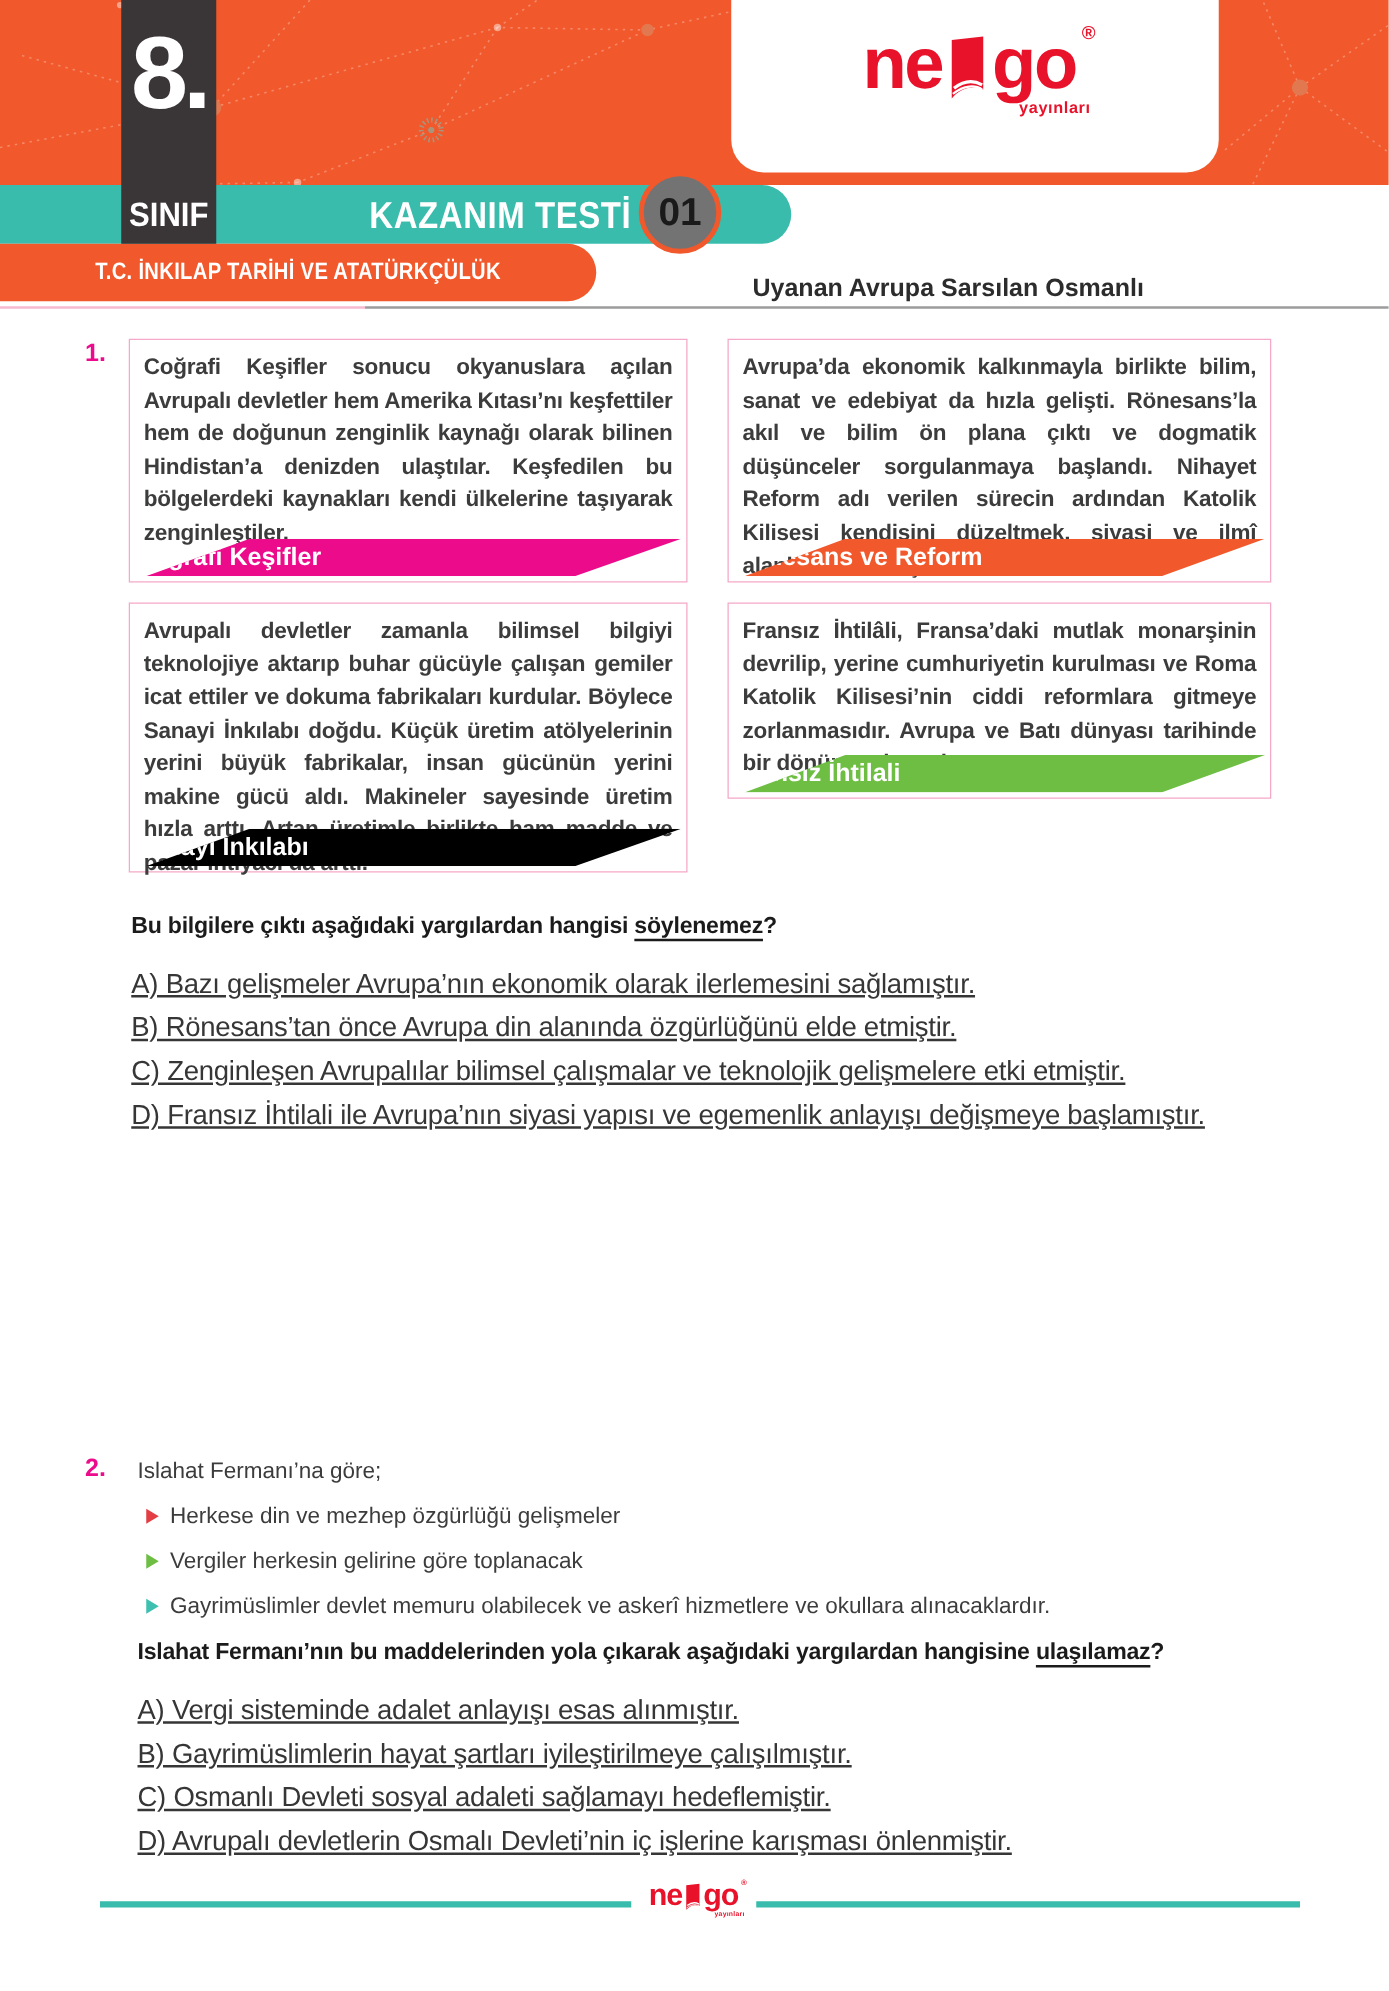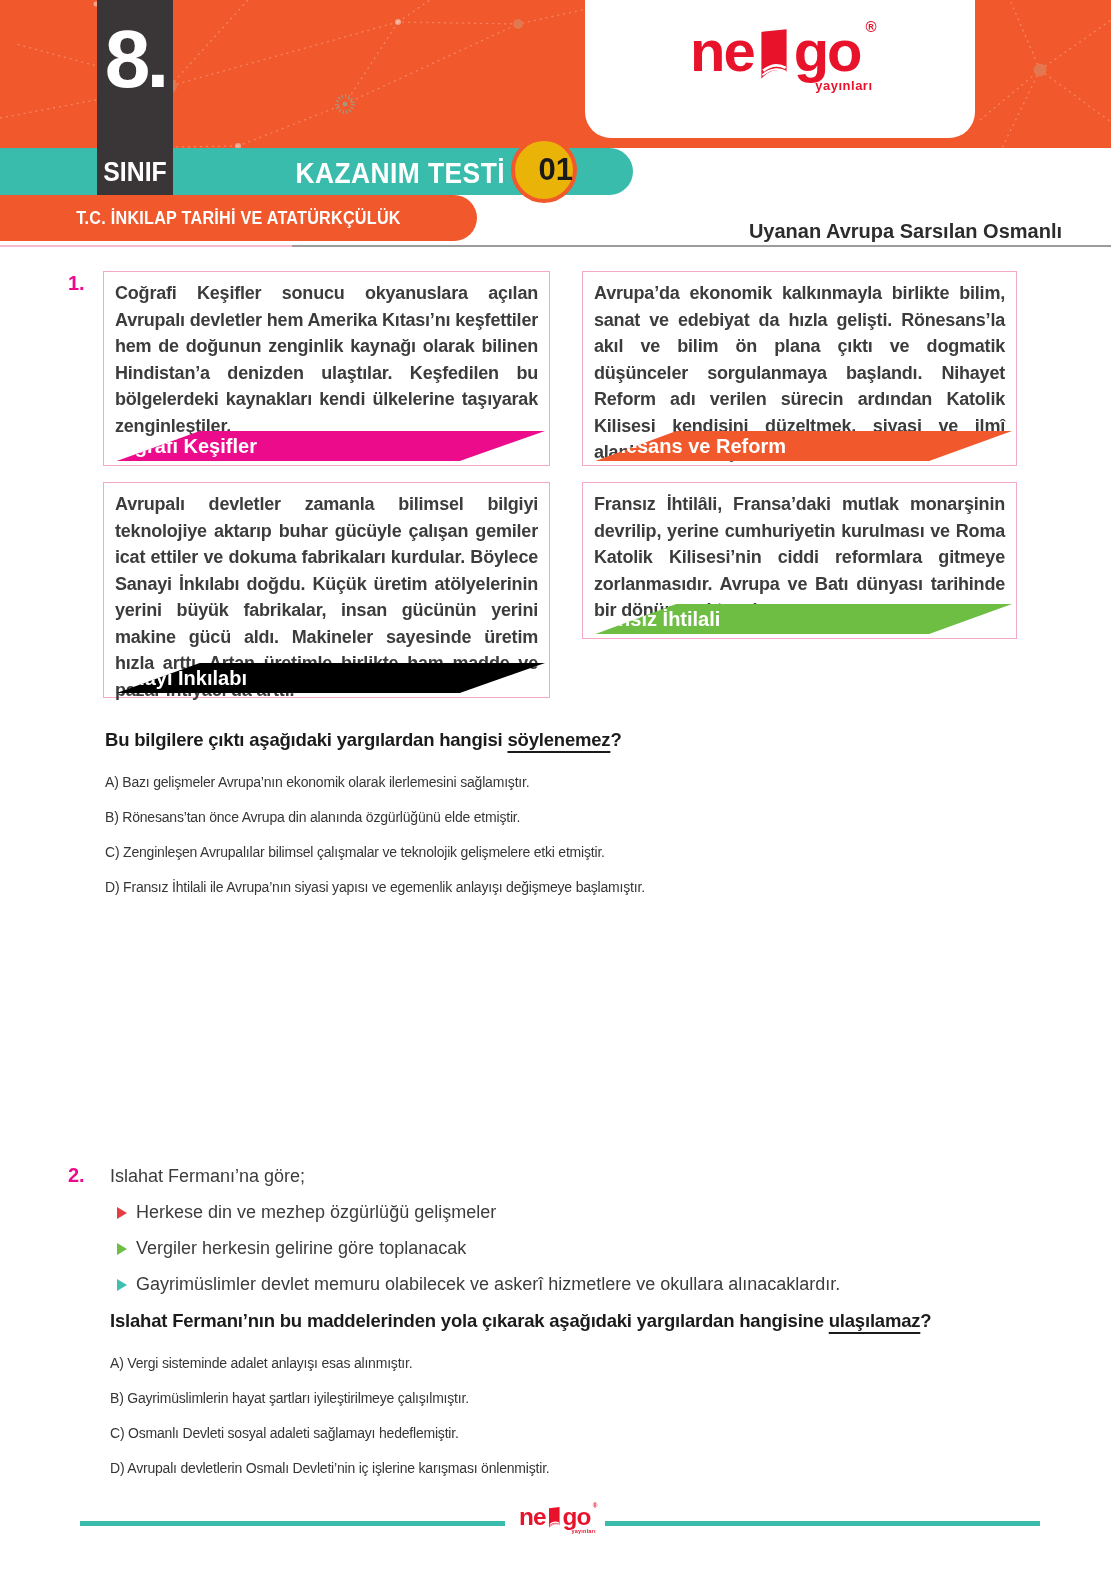--- a/index.html
+++ b/index.html
@@ -9,29 +9,29 @@
     -webkit-font-smoothing:antialiased;
   }
   .abs{position:absolute;}
 
   
   .orange-area{left:0;top:0;width:1111px;height:148px;background:#F1582B;overflow:hidden;}
   .logo-card{left:585px;top:0;width:390px;height:138px;background:#ffffff;border-radius:0 0 26px 26px;z-index:3;}
   .teal-band{left:0;top:148px;width:633px;height:47px;background:#39BCAC;border-radius:0 24px 24px 0;z-index:2;}
   .kazanim{left:0;top:148px;width:505px;height:47px;line-height:49px;text-align:right;color:#fff;
     font-size:30px;font-weight:bold;letter-spacing:.5px;z-index:4;transform:scaleX(.88);transform-origin:100% 50%;}
-  .num-circle{left:511px;top:137px;width:58px;height:58px;background:#eab308;border:4px solid #F1582B;border-radius:50%;
-    z-index:5;text-align:right;line-height:58px;font-size:31px;font-weight:bold;color:#1a1a1a;}
+  .num-circle{left:511px;top:137px;width:58px;height:58px;background:#737373;border:4px solid #F1582B;border-radius:50%;
+    z-index:5;text-align:center;line-height:58px;font-size:31px;font-weight:bold;color:#1a1a1a;}
   .grade-box{left:97px;top:0;width:76px;height:195px;background:#3A3537;z-index:6;text-align:center;color:#fff;}
   .grade-num{font-size:82px;font-weight:bold;line-height:1;margin-top:18px;letter-spacing:-4px;}
   .grade-label{position:absolute;bottom:7px;left:0;width:100%;font-size:27px;font-weight:bold;transform:scaleX(.92);}
   .tc-banner{left:0;top:195px;width:477px;height:46px;background:#F1582B;border-radius:0 23px 23px 0;z-index:2;}
   .tc-banner span{display:block;line-height:46px;text-align:center;color:#fff;font-size:19px;font-weight:bold;
     transform:scaleX(.85);letter-spacing:.3px;}
-  .subtitle{left:602px;top:220px;width:460px;text-align:right;font-size:20px;font-weight:bold;color:#2C2C2C;}
+  .subtitle{left:602px;top:220px;width:460px;text-align:left;font-size:20px;font-weight:bold;color:#2C2C2C;}
   .header-rule{left:0;top:245px;width:1111px;height:2px;
     background:linear-gradient(to right,#F7B9CF 0,#F7B9CF 292px,#9C9C9C 292px,#9C9C9C 100%);}
 
   
   .nego-logo{display:flex;align-items:flex-start;color:#E8132B;font-weight:bold;z-index:4;}
   .n-ne,.n-go{font-size:58px;line-height:1;letter-spacing:-2px;}
   .n-book{margin:4px 2px 0 2px;}
   .n-go-wrap{position:relative;display:inline-block;}
   .n-reg{position:absolute;top:-4px;right:-16px;font-size:15px;}
   .n-tag{position:absolute;right:-12px;bottom:-13px;font-size:13px;letter-spacing:.5px;}
@@ -41,21 +41,21 @@
   .infobox{border:1.5px solid #F5A8C8;background:#fff;box-sizing:border-box;}
   .boxtext{margin:0;padding:8px 11px 0 11px;font-size:18px;line-height:26.5px;color:#3C3C3C;
     text-align:justify;letter-spacing:-.2px;font-weight:bold;}
   .banner{position:absolute;left:4px;right:4px;bottom:4px;height:30px;
     clip-path:polygon(21% 0,100% 0,80.5% 100%,2% 100%);}
   .banner span{display:block;line-height:30px;text-align:left;color:#fff;font-size:20px;font-weight:bold;}
 
   .qnum{font-size:20px;font-weight:bold;color:#EC0C8B;}
   .stem{font-size:18.5px;font-weight:bold;color:#1B1B1B;letter-spacing:-.2px;}
   .stem .u{text-decoration:underline;text-underline-offset:5px;text-decoration-thickness:2px;}
-  .option{font-size:14px;color:#363636;letter-spacing:-.2px;}
+  .option{font-size:22px;color:#363636;letter-spacing:-.2px;text-decoration:underline;}
   .plain{font-size:18px;color:#3C3C3C;}
   .bullet-row{display:flex;align-items:center;}
   .tri{width:0;height:0;border-top:6.5px solid transparent;border-bottom:6.5px solid transparent;
     border-left:10px solid #E23E44;margin-right:9px;flex:none;}
 
   
   .foot-line{top:1521px;height:5px;background:#39BCAC;}
 </style>
 </head>
 <body>

